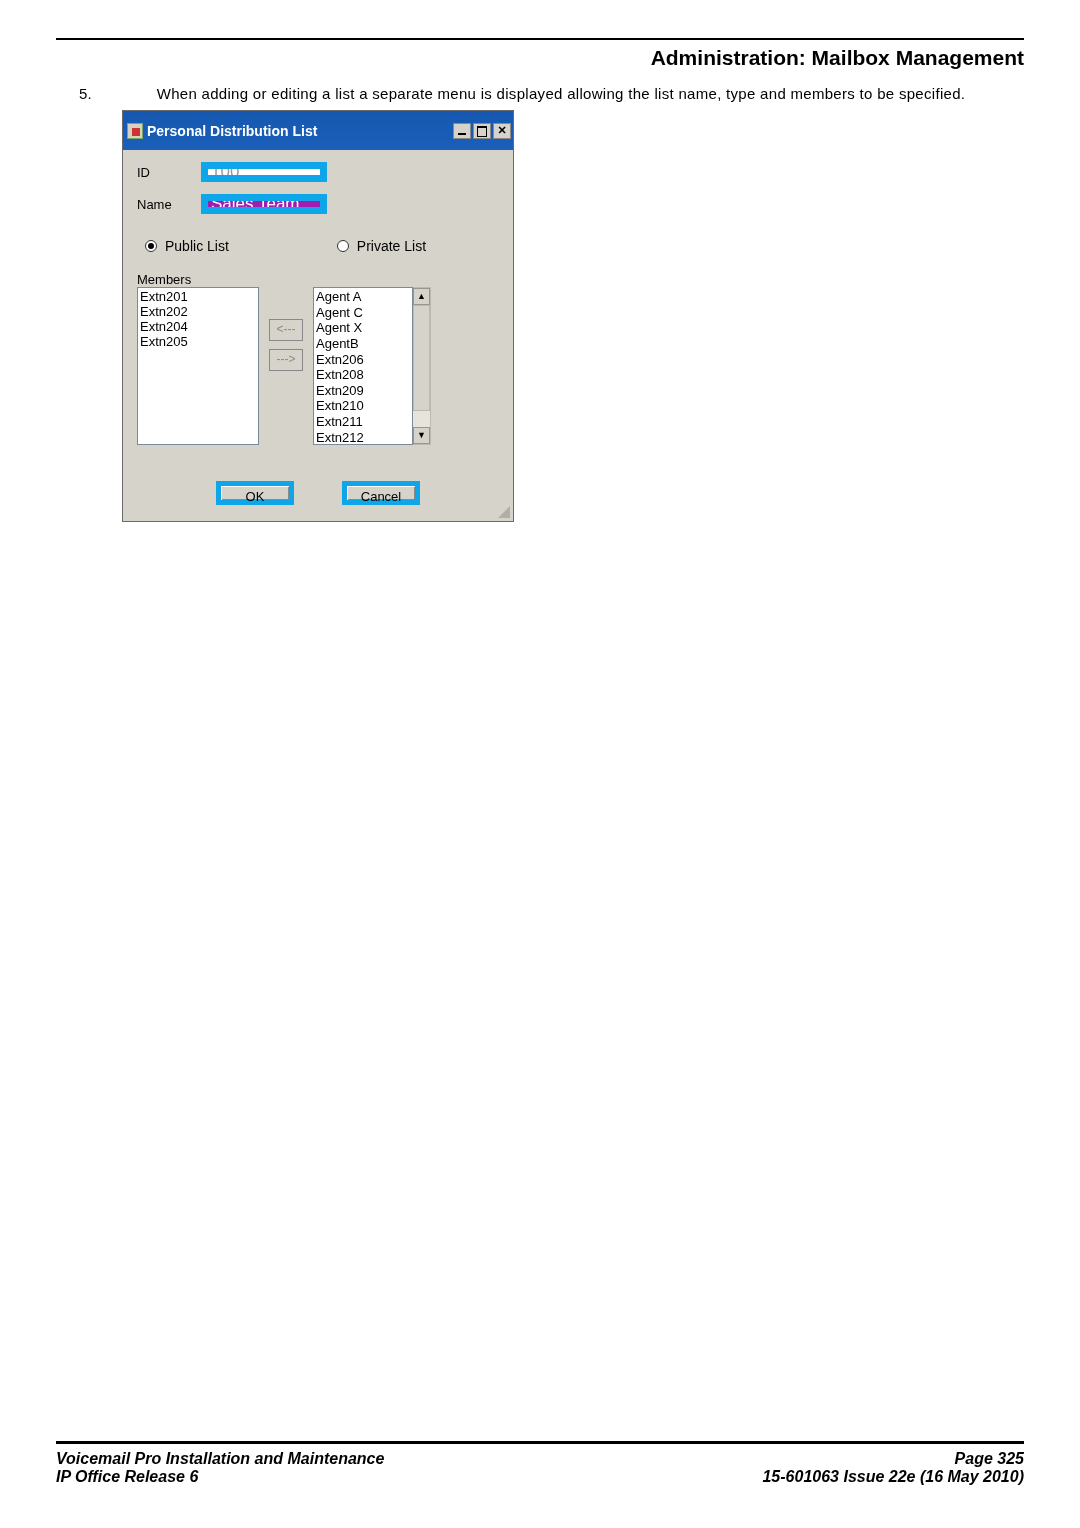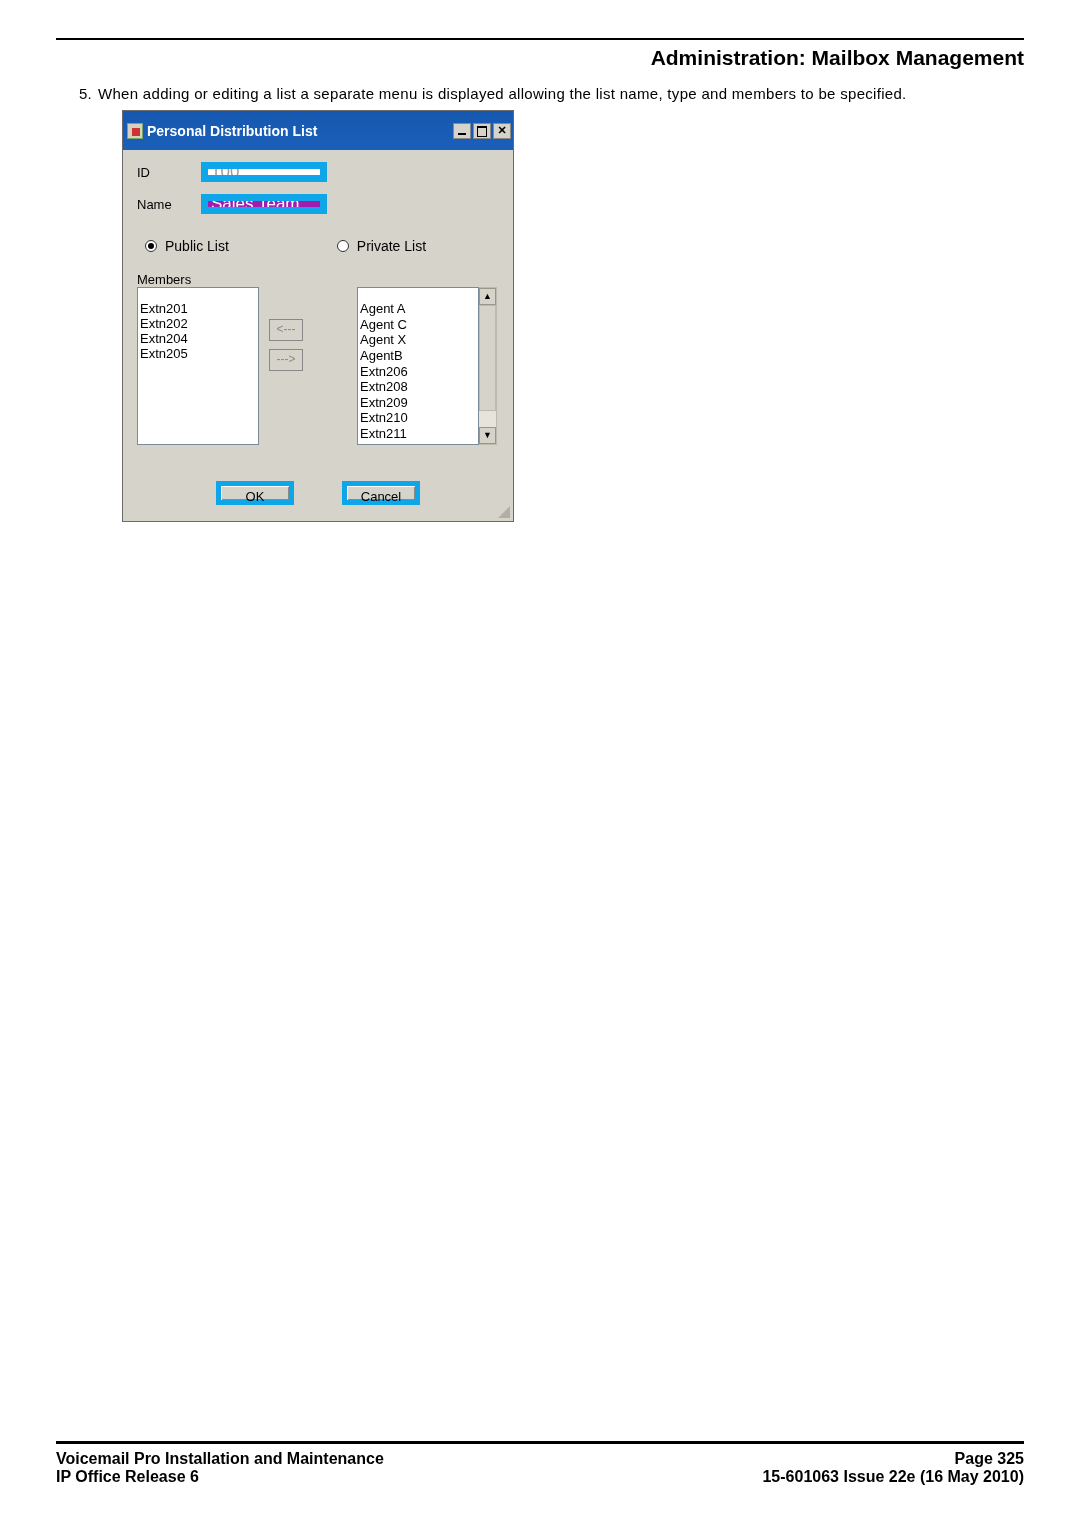--- a/index.html
+++ b/index.html
@@ -4,21 +4,21 @@
 <style>
   * { box-sizing: border-box; margin: 0; padding: 0; }
   html, body { width: 1080px; height: 1528px; background: #fff; font-family: Arial, Helvetica, sans-serif; color: #000; }
   .page { position: relative; width: 1080px; height: 1528px; padding: 38px 56px 0 56px; }
 
   .header-line { border-top: 2px solid #000; margin-bottom: 6px; }
   .header-row { display: flex; justify-content: flex-end; font-weight: bold; font-size: 21px; margin-bottom: 14px; }
 
   .step-row { display: flex; font-size: 15px; letter-spacing: 0.3px; line-height: 1.35; margin-bottom: 2px; }
   .step-num { width: 42px; text-align: right; padding-right: 6px; }
-  .step-text { flex: 1; }
+  .step-text { flex: 1; text-align: center; }
 
   
   .dialog { width: 392px; margin-left: 66px; margin-top: 6px; border: 1px solid #6a6a6a; background: #d6d3cb; position: relative; }
   .titlebar { height: 39px; background: linear-gradient(#1658b0, #1a5fb9); display: flex; align-items: center; padding-left: 4px; padding-right: 2px; }
   .titlebar .ticon { width: 16px; height: 16px; background:#d8d0c0; border:1px solid #7a6; margin-right:4px; display:inline-block; }
   .titlebar .ticon::after { content:""; display:block; width:8px; height:8px; background:#c33; margin:4px 0 0 4px; }
   .titlebar .ttext { color:#fff; font-weight:bold; font-size:14px; flex:1; }
   .winbtns { display:flex; gap:2px; }
   .winbtn { width:18px; height:16px; background:#d6d3cb; border:1px solid #888; font-size:11px; line-height:13px; text-align:center; font-family: Arial; }
   .winbtn.min::after { content:""; display:block; border-bottom:2px solid #000; width:8px; margin:9px auto 0 auto; }
@@ -32,42 +32,42 @@
   .form-row input.disabled { background:#fff; color:#9b9b9b; }
   .form-row input.selected { background:#a21caf; color:#fff; }
 
   .radio-row { display:flex; gap:108px; margin: 24px 0 18px 8px; font-size:14px; }
   .radio-item { display:flex; align-items:center; gap:8px; }
   .radio { width:12px; height:12px; border:1px solid #333; border-radius:50%; background:#fff; display:inline-block; position:relative; }
   .radio.checked::after { content:""; position:absolute; left:2px; top:2px; width:6px; height:6px; background:#000; border-radius:50%; }
 
   .members-lbl { font-size:13px; }
   .lists-row { display:flex; gap:10px; align-items:flex-start; }
-  .listbox { border:1px solid #7a8a99; background:#fff; font-size:13px; padding:13px 2px; overflow:hidden; }
+  .listbox { border:1px solid #7a8a99; background:#fff; font-size:13px; padding:1px 2px; overflow:hidden; }
   .listbox.left { width:122px; height:158px; }
-  .listbox.right { width:122px; height:158px; line-height:15.6px;margin-left:44px; }
+  .listbox.right { width:100px; height:158px; line-height:15.6px; }
   .listbox div { white-space:nowrap; }
 
   .move-btns { display:flex; flex-direction:column; gap:8px; margin-top:32px; }
   .mbtn { width:34px; height:22px; border:1px solid #888; background:#d6d3cb; color:#8a8a8a; font-size:12px; text-align:center; line-height:18px; }
 
   .scrollbar { width:18px; height:158px; background:#e0ddd4; border:1px solid #bdb9ad; border-left:none; display:flex; flex-direction:column; justify-content:space-between; }
   .sbtn { height:17px; background:#d6d3cb; border:1px solid #9a968a; text-align:center; font-size:9px; line-height:14px; }
   .strack { flex:1; background:#e7e4db; position:relative; }
   .sthumb { position:absolute; top:0; left:0; right:0; height:106px; background:#d6d3cb; border:1px solid #bdb9ad; }
 
   .action-row { display:flex; justify-content:center; gap:48px; margin-top:36px; margin-bottom:6px; }
   .abtn { width:78px; height:24px; border:5px solid #0ea5e9; background:#d6d3cb; font-size:13px; text-align:center; line-height:22px; box-shadow: 1px 1px 0 #fff inset, -1px -1px 0 #888 inset; }
 
   .resize-grip { position:absolute; right:2px; bottom:2px; width:14px; height:14px; }
   .resize-grip::before { content:""; position:absolute; right:1px; bottom:1px; width:0; height:0; border-right:12px solid #9a968a; border-top:12px solid transparent; opacity:.6; }
 
   .footer { position:absolute; left:56px; right:56px; bottom:42px; }
   .footer-line { border-top:3px solid #000; margin-bottom:6px; }
-  .footer-row { display:flex; justify-content:space-between; font-weight:bold; font-size:16px; }
+  .footer-row { display:flex; justify-content:space-between; font-weight:bold; font-size:16px;font-style:italic; }
   .footer-row div span { font-weight:bold; }
 </style>
 </head>
 <body>
 
 <div class="page">
   <div class="header-line"></div>
   <div class="header-row">
     <span>Administration: Mailbox Management</span>
   </div>

